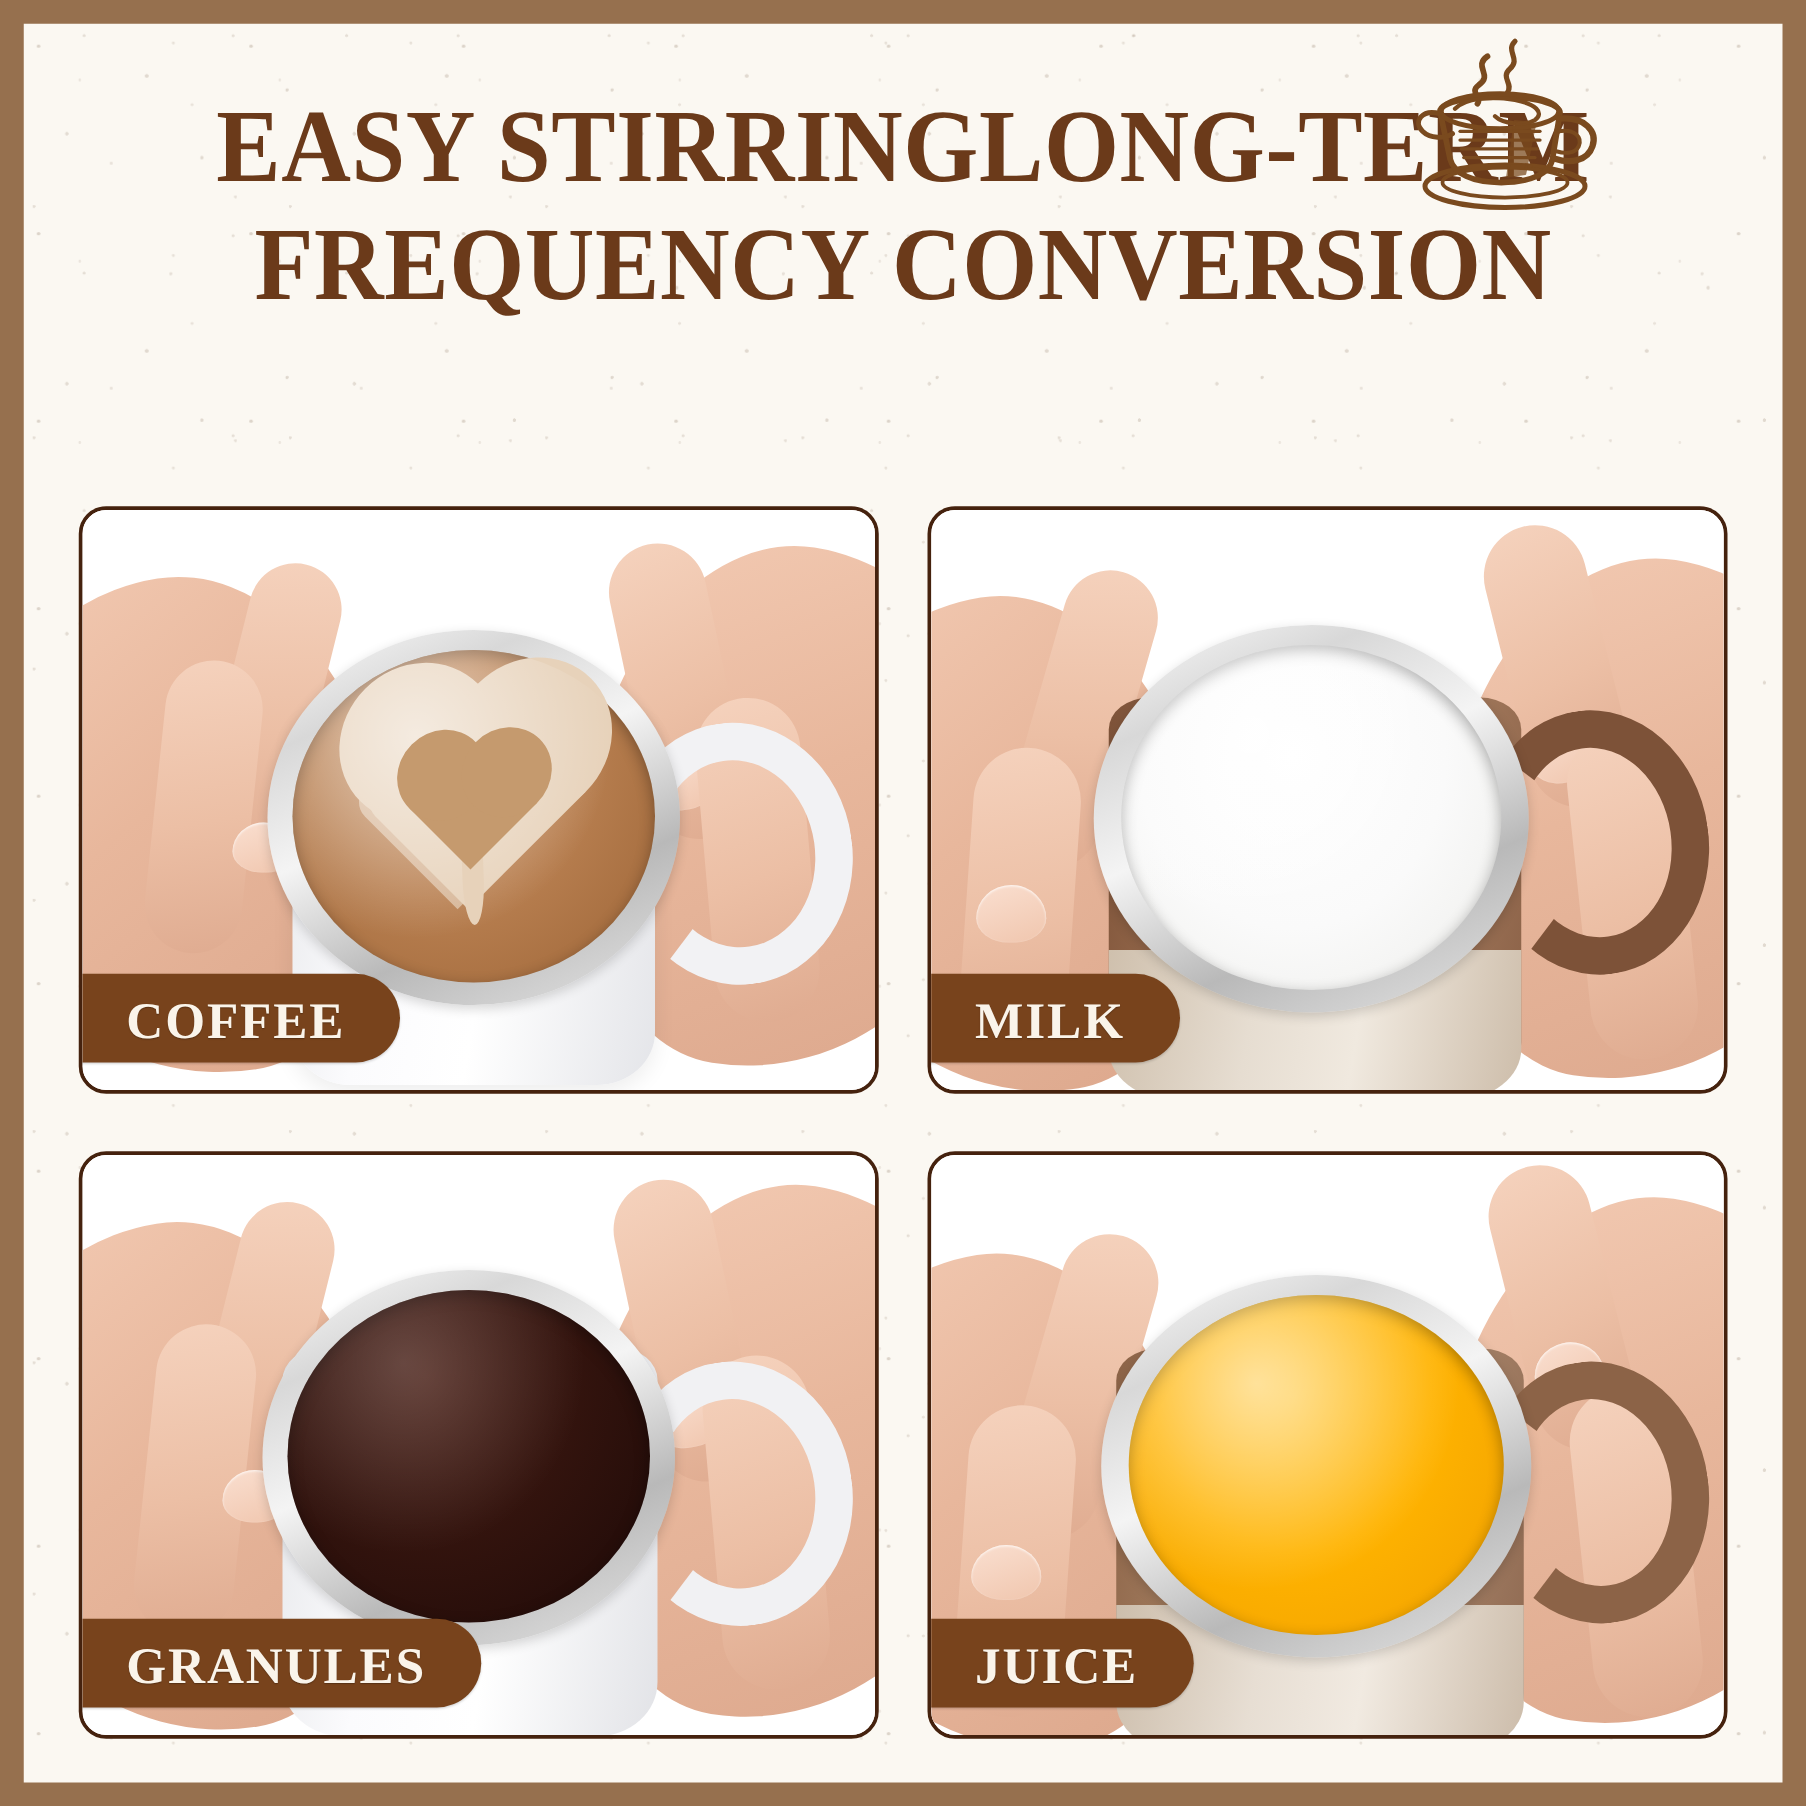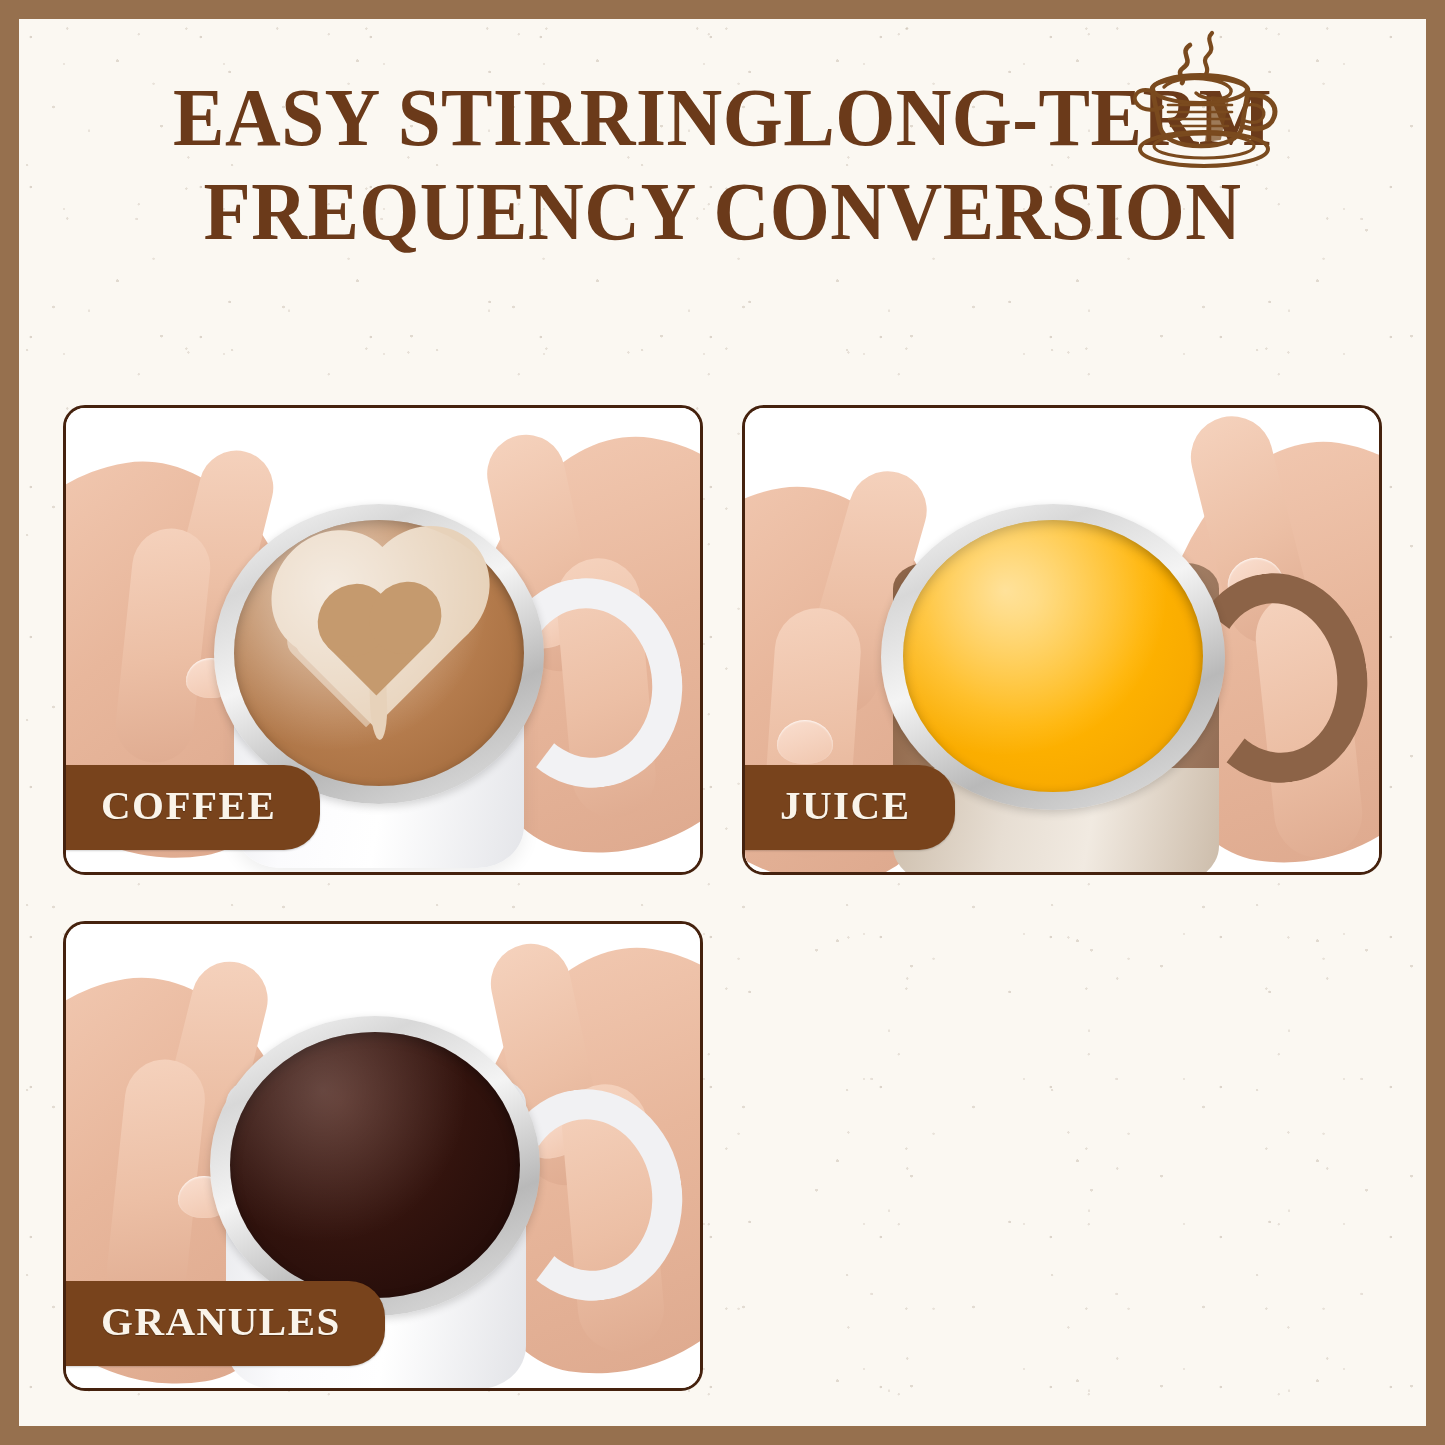--- a/index.html
+++ b/index.html
@@ -130,21 +130,22 @@
 
   
   .badge {
     position: absolute;
     left: -3px;
     bottom: 22px;
     height: 69px;
     background: #78431C;
     border-radius: 0 36px 36px 0;
     display: flex;
-    padding: 16px 44px 0 38px;
+    align-items: center;
+    padding: 2px 44px 0 38px;
     z-index: 5;
     box-shadow: 0 1px 2px rgba(0,0,0,.18);
   }
   .badge-label {
     color: #FAF4EA;
     font-family: "Liberation Serif", "DejaVu Serif", serif;
     font-weight: bold;
     font-size: 41px;
     letter-spacing: 1.5px;
     white-space: nowrap;
@@ -336,20 +337,86 @@
               <div class="heart-inner"></div>
             </div>
             <div class="gloss" style="left:168px;top:112px;width:290px;height:266px;"></div>
           </div>
         </div>
         <div class="badge">
           <span class="badge-label">COFFEE</span>
         </div>
       </div>
 
+      <div class="card">
+        <div class="photo">
+          <div class="scene">
+            <div class="hand left" style="left:-105px;top:70px;width:320px;height:400px;"></div>
+            <div class="finger" style="left:82px;top:45px;width:76px;height:245px;transform:rotate(16deg);"></div>
+            <div class="finger" style="left:28px;top:190px;width:86px;height:250px;transform:rotate(4deg);"></div>
+            <div class="nail" style="left:36px;top:300px;width:56px;height:46px;"></div>
+
+            <div class="hand right" style="right:-110px;top:40px;width:330px;height:420px;"></div>
+            <div class="finger" style="right:92px;top:10px;width:82px;height:230px;transform:rotate(-14deg);"></div>
+            <div class="nail" style="right:100px;top:172px;width:56px;height:46px;transform:rotate(-12deg);"></div>
+            <div class="finger" style="right:30px;top:175px;width:86px;height:265px;transform:rotate(-6deg);"></div>
+
+            <div class="mug" style="left:142px;top:150px;width:330px;height:320px;
+                        background:linear-gradient(100deg,#7d5238 0%,#9a6e50 26%,#b78f70 52%,#8a6046 100%);
+                        border-radius:10% 10% 16% 16% / 8% 8% 14% 14%;"></div>
+
+            <div style="position:absolute;left:142px;top:352px;width:330px;height:120px;
+                        background:linear-gradient(100deg,#cfc0ad 0%,#e6ddd1 35%,#f0e9df 60%,#cdbdaa 100%);
+                        border-radius:0 0 16% 16% / 0 0 34% 34%;"></div>
+            <div class="mug-handle" style="left:440px;top:160px;width:122px;height:152px;
+                        border:30px solid #7d5238;border-left-color:transparent;
+                        border-radius:50%;transform:rotate(-8deg);"></div>
+
+            <div class="rim-outer" style="left:130px;top:92px;width:348px;height:310px;"></div>
+            <div class="rim-inner" style="left:152px;top:108px;width:304px;height:276px;
+                        background:radial-gradient(ellipse at 45% 32%, #ffffff 0%, #fafafa 52%, #ededea 100%);"></div>
+            <div class="gloss" style="left:152px;top:108px;width:304px;height:276px;"></div>
+          </div>
+        </div>
+        <div class="badge">
+          <span class="badge-label">MILK</span>
+        </div>
+      </div>
+
+      <div class="card">
+        <div class="photo">
+          <div class="scene">
+            <div class="hand left" style="left:-90px;top:55px;width:330px;height:410px;"></div>
+            <div class="finger" style="left:104px;top:35px;width:76px;height:255px;transform:rotate(14deg);"></div>
+            <div class="finger" style="left:50px;top:135px;width:80px;height:250px;transform:rotate(6deg);"></div>
+            <div class="nail" style="left:112px;top:252px;width:52px;height:42px;"></div>
+
+            <div class="hand right" style="right:-100px;top:25px;width:330px;height:430px;"></div>
+            <div class="finger" style="right:112px;top:18px;width:80px;height:245px;transform:rotate(-12deg);"></div>
+            <div class="nail" style="right:122px;top:190px;width:54px;height:44px;transform:rotate(-10deg);"></div>
+            <div class="finger" style="right:44px;top:160px;width:86px;height:268px;transform:rotate(-5deg);"></div>
+
+            <div class="mug" style="left:160px;top:155px;width:300px;height:310px;
+                        background:linear-gradient(100deg,#e6e7ea 0%,#fbfbfd 30%,#ffffff 58%,#e2e3e7 100%);
+                        border-radius:10% 10% 16% 16% / 8% 8% 14% 14%;"></div>
+            <div class="mug-handle" style="left:430px;top:165px;width:126px;height:152px;
+                        border:30px solid #f1f1f3;border-left-color:transparent;
+                        border-radius:50%;transform:rotate(-8deg);"></div>
+
+            <div class="rim-outer" style="left:144px;top:92px;width:330px;height:300px;"></div>
+            <div class="rim-inner" style="left:164px;top:108px;width:290px;height:266px;
+                        background:radial-gradient(ellipse at 38% 26%, #4a2118 0%, #34140e 45%, #1d0907 100%);"></div>
+            <div class="gloss" style="left:164px;top:108px;width:290px;height:266px;
+                        background:radial-gradient(ellipse at 32% 22%, rgba(255,255,255,.18) 0%, rgba(255,255,255,0) 52%);"></div>
+          </div>
+        </div>
+        <div class="badge">
+          <span class="badge-label">GRANULES</span>
+        </div>
+      </div>
 
       <div class="card">
         <div class="photo">
           <div class="scene">
             <div class="hand left" style="left:-108px;top:80px;width:320px;height:400px;"></div>
             <div class="finger" style="left:80px;top:60px;width:78px;height:250px;transform:rotate(16deg);"></div>
             <div class="finger" style="left:24px;top:200px;width:86px;height:250px;transform:rotate(4deg);"></div>
             <div class="nail" style="left:32px;top:312px;width:56px;height:44px;"></div>
 
             <div class="hand right" style="right:-108px;top:35px;width:330px;height:425px;"></div>
@@ -371,47 +438,15 @@
             <div class="rim-inner" style="left:158px;top:112px;width:300px;height:272px;
                         background:radial-gradient(ellipse at 44% 30%, #ffc22b 0%, #ffb300 46%, #f0a000 100%);"></div>
             <div class="gloss" style="left:158px;top:112px;width:300px;height:272px;"></div>
           </div>
         </div>
         <div class="badge">
           <span class="badge-label">JUICE</span>
         </div>
       </div>
 
-      <div class="card">
-        <div class="photo">
-          <div class="scene">
-            <div class="hand left" style="left:-90px;top:55px;width:330px;height:410px;"></div>
-            <div class="finger" style="left:104px;top:35px;width:76px;height:255px;transform:rotate(14deg);"></div>
-            <div class="finger" style="left:50px;top:135px;width:80px;height:250px;transform:rotate(6deg);"></div>
-            <div class="nail" style="left:112px;top:252px;width:52px;height:42px;"></div>
-
-            <div class="hand right" style="right:-100px;top:25px;width:330px;height:430px;"></div>
-            <div class="finger" style="right:112px;top:18px;width:80px;height:245px;transform:rotate(-12deg);"></div>
-            <div class="nail" style="right:122px;top:190px;width:54px;height:44px;transform:rotate(-10deg);"></div>
-            <div class="finger" style="right:44px;top:160px;width:86px;height:268px;transform:rotate(-5deg);"></div>
-
-            <div class="mug" style="left:160px;top:155px;width:300px;height:310px;
-                        background:linear-gradient(100deg,#e6e7ea 0%,#fbfbfd 30%,#ffffff 58%,#e2e3e7 100%);
-                        border-radius:10% 10% 16% 16% / 8% 8% 14% 14%;"></div>
-            <div class="mug-handle" style="left:430px;top:165px;width:126px;height:152px;
-                        border:30px solid #f1f1f3;border-left-color:transparent;
-                        border-radius:50%;transform:rotate(-8deg);"></div>
-
-            <div class="rim-outer" style="left:144px;top:92px;width:330px;height:300px;"></div>
-            <div class="rim-inner" style="left:164px;top:108px;width:290px;height:266px;
-                        background:radial-gradient(ellipse at 38% 26%, #4a2118 0%, #34140e 45%, #1d0907 100%);"></div>
-            <div class="gloss" style="left:164px;top:108px;width:290px;height:266px;
-                        background:radial-gradient(ellipse at 32% 22%, rgba(255,255,255,.18) 0%, rgba(255,255,255,0) 52%);"></div>
-          </div>
-        </div>
-        <div class="badge">
-          <span class="badge-label">GRANULES</span>
-        </div>
-      </div>
-
     </div>
   </div>
 </div>
 
 </body></html>

